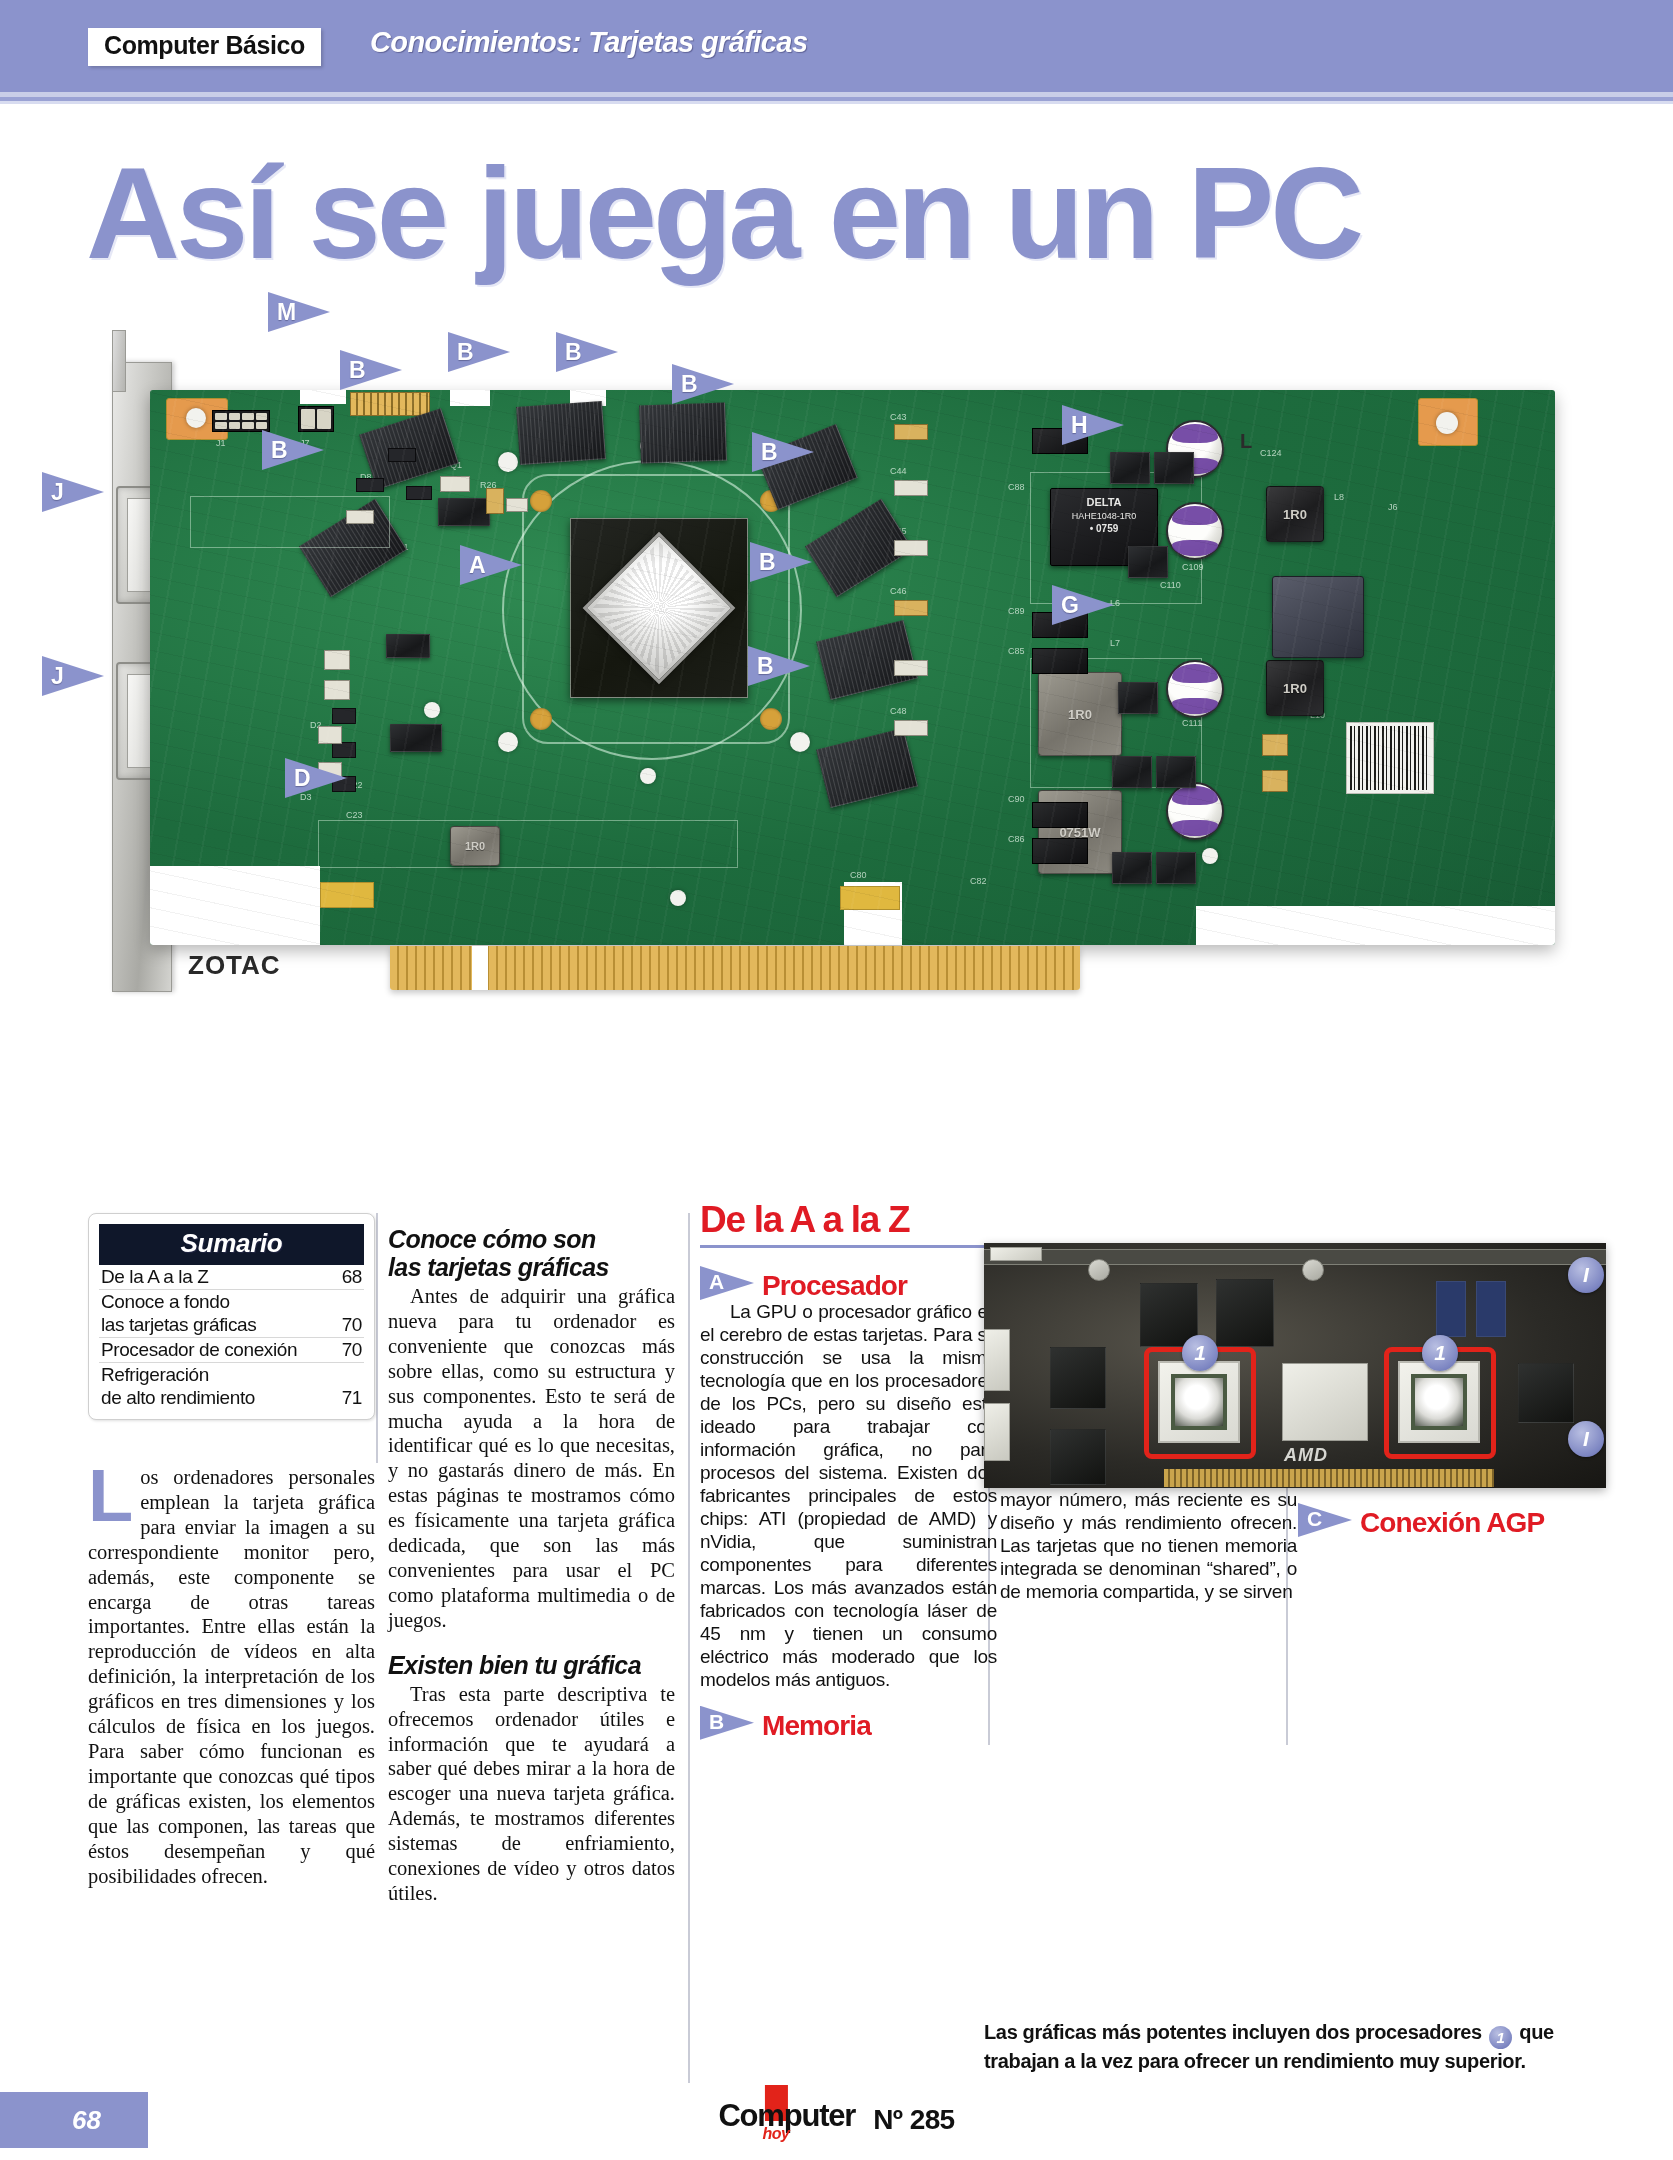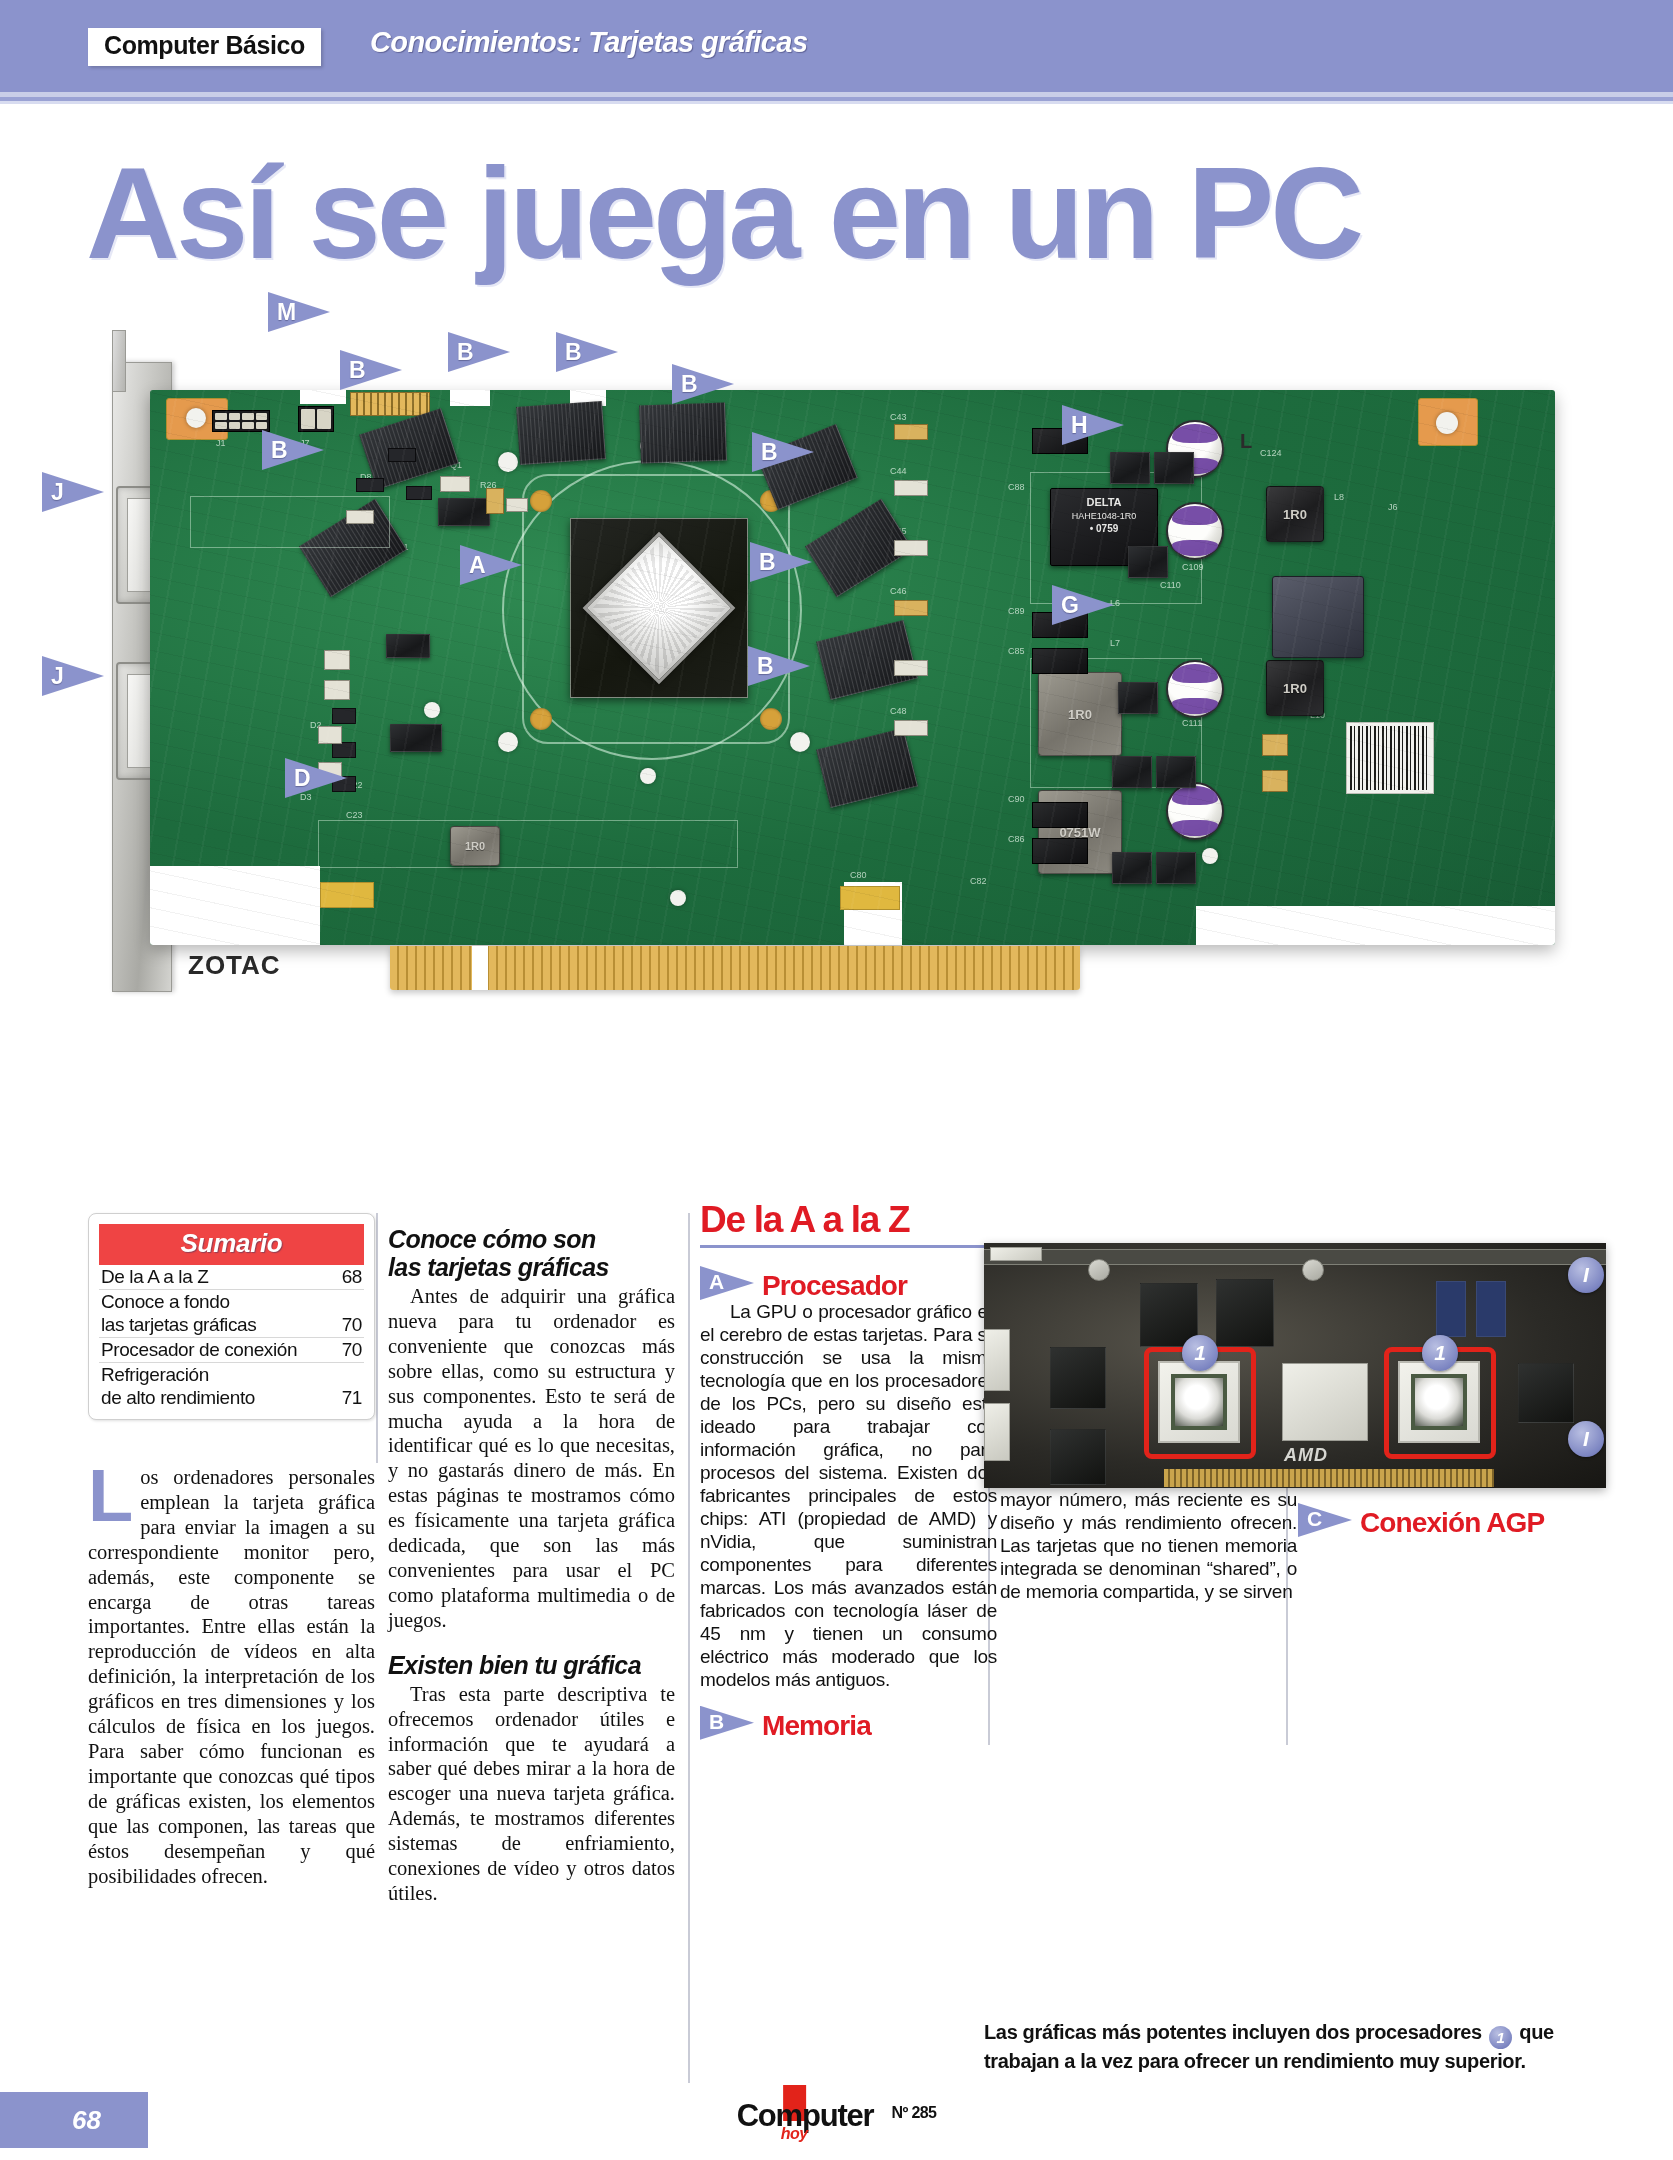--- a/index.html
+++ b/index.html
@@ -269,21 +269,21 @@
   .vrule { position:absolute; width:2px; background:#c9cbd6; }
 
   
   .sumario {
     position:absolute; left:88px; top:18px; width:287px;
     background:#ffffff; border:1px solid #cfcfcf; border-radius:8px;
     box-shadow:1px 1px 3px rgba(0,0,0,.13);
     padding:10px;
   }
   .sumario-head {
-    background:#ef4444; color:#fff; text-align:center;
+    background:#0f172a; color:#fff; text-align:center;
     font-style:italic; font-weight:bold; font-size:26px;
     padding:4px 0 6px 0; letter-spacing:-.3px;
     text-shadow:1px 1px 1px rgba(55,55,95,.5);
   }
   .sum-row {
     display:flex; justify-content:space-between; align-items:flex-end;
     border-bottom:1px solid #d8d8d8;
     font-family:"Liberation Sans", sans-serif;
     font-size:19px; color:#111; padding:1px 2px 1px 2px;
     letter-spacing:-.4px;
@@ -411,21 +411,21 @@
     position:absolute; left:46px; top:-13px; width:23px; height:36px;
     background:#e2231a; z-index:-1;
   }
   .logo-hoy {
     position:absolute; left:44px; top:27px;
     color:#e2231a; font-weight:bold; font-size:16px; font-style:italic;
     letter-spacing:-.5px;
   }
   .logo-num {
     margin-left:18px; font-family:"Liberation Sans", sans-serif;
-    font-weight:bold; font-size:16px; color:#111; letter-spacing:-.6px;
+    font-weight:bold; font-size:28px; color:#111; letter-spacing:-.6px;
     padding-top:6px;
   }
 </style>
 </head>
 <body>
 
 <div class="topbar">
   <div class="kicker-box">Computer Básico</div>
   <div class="kicker-title">Conocimientos: Tarjetas gráficas</div>
 </div>

